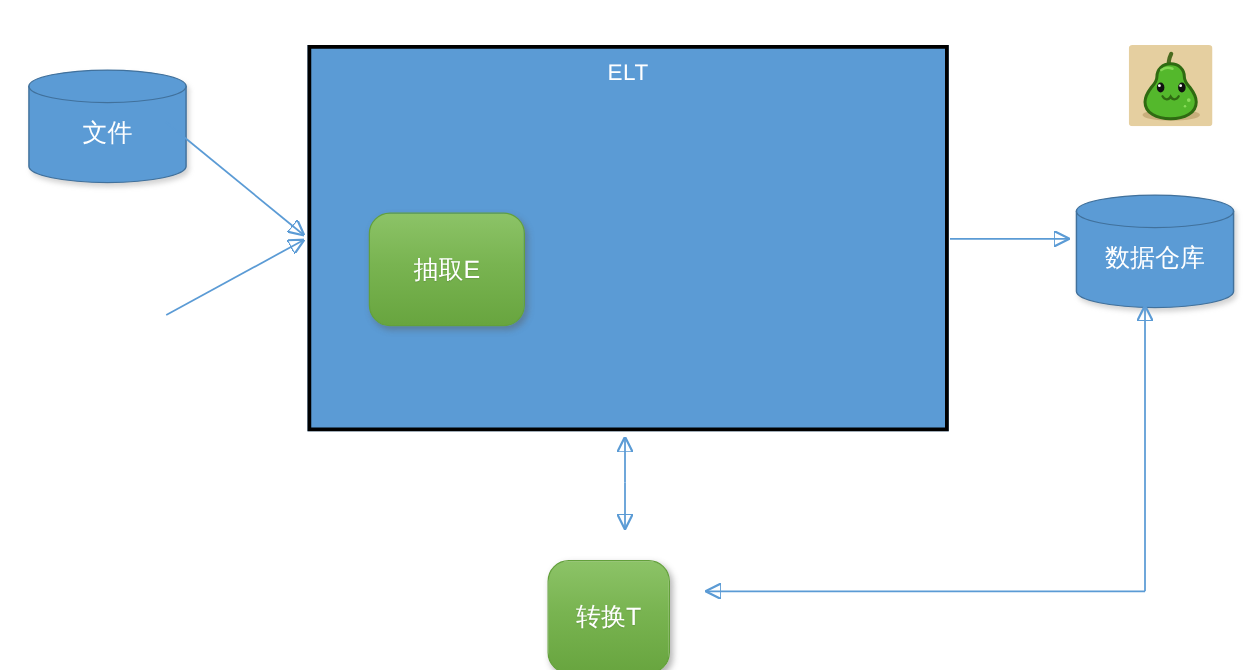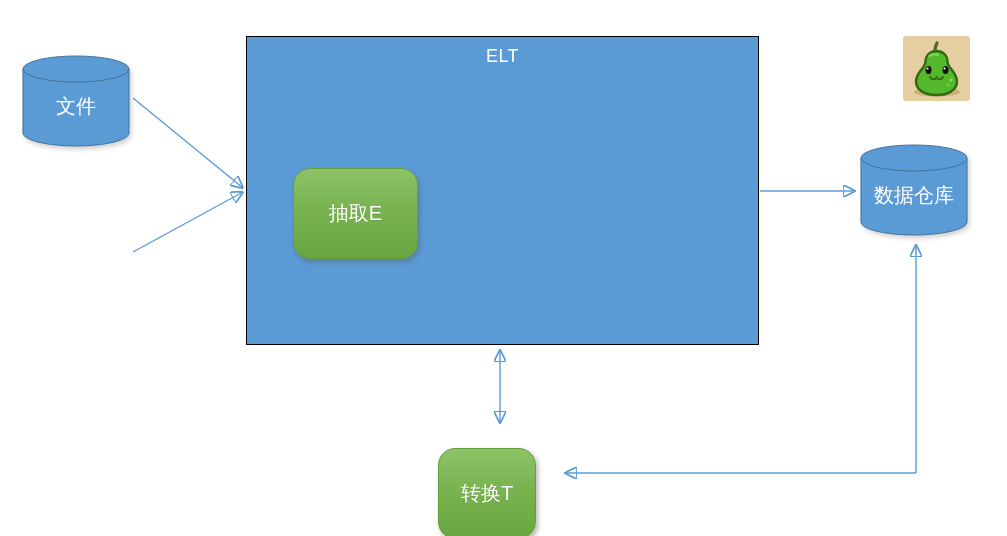--- a/index.html
+++ b/index.html
@@ -11,21 +11,21 @@
     overflow: hidden;
     font-family: "Liberation Sans", sans-serif;
   }
 
   
   .elt-box {
     position: absolute;
     left: 246px; top: 36px;
     width: 513px; height: 309px;
     background: #5B9BD5;
-    border: 1px solid #000000;
+    border: 3px solid #000000;
     box-sizing: border-box;
   }
   .elt-title {
     position: absolute;
     left: 0; right: 0; top: 9px;
     text-align: center;
     color: #ffffff;
     font-size: 18px;
     letter-spacing: 0.5px;
   }
@@ -48,40 +48,40 @@
     font-size: 20px;
     text-shadow: 0 1px 1px rgba(0,0,0,0.12);
   }
   #node-extract   { left: 46px;  top: 111px; width: 125px; height: 91px; }  
   #node-load      { left: 352px; top: 111px; width: 125px; height: 91px; }  
   #node-transform { left: 438px; top: 428px; width: 98px; height: 91px; }  
 
   
   .cylinder {
     position: absolute;
-    width: 108px; height: 92px;
+    width: 128px; height: 92px;
   }
   .cylinder svg.cyl-shape {
     position: absolute; left: 0; top: 0;
     width: 100%; height: 100%;
     filter: drop-shadow(2px 3px 2px rgba(110,110,110,0.30));
   }
   .cyl-label {
     position: absolute; left: 0; top: 0; right: 0; bottom: 0;
     display: flex;
     align-items: center;
     justify-content: center;
     padding-top: 11px;
     box-sizing: border-box;
     color: #ffffff;
     font-size: 20px;
   }
   #node-file      { left: 22px;  top: 55px;  }
   #node-database  { left: 21px;  top: 210px; }
-  #node-warehouse { left: 860px; top: 144px; }
+  #node-warehouse { left: 860px; top: 155px; }
 
   
   #edges-overlay {
     position: absolute; left: 0; top: 0;
     width: 1007px; height: 536px;
     pointer-events: none;
   }
   #edges-overlay line, #edges-overlay path { stroke: #5B9BD5; stroke-width: 1.4; fill: none; }
 
   

